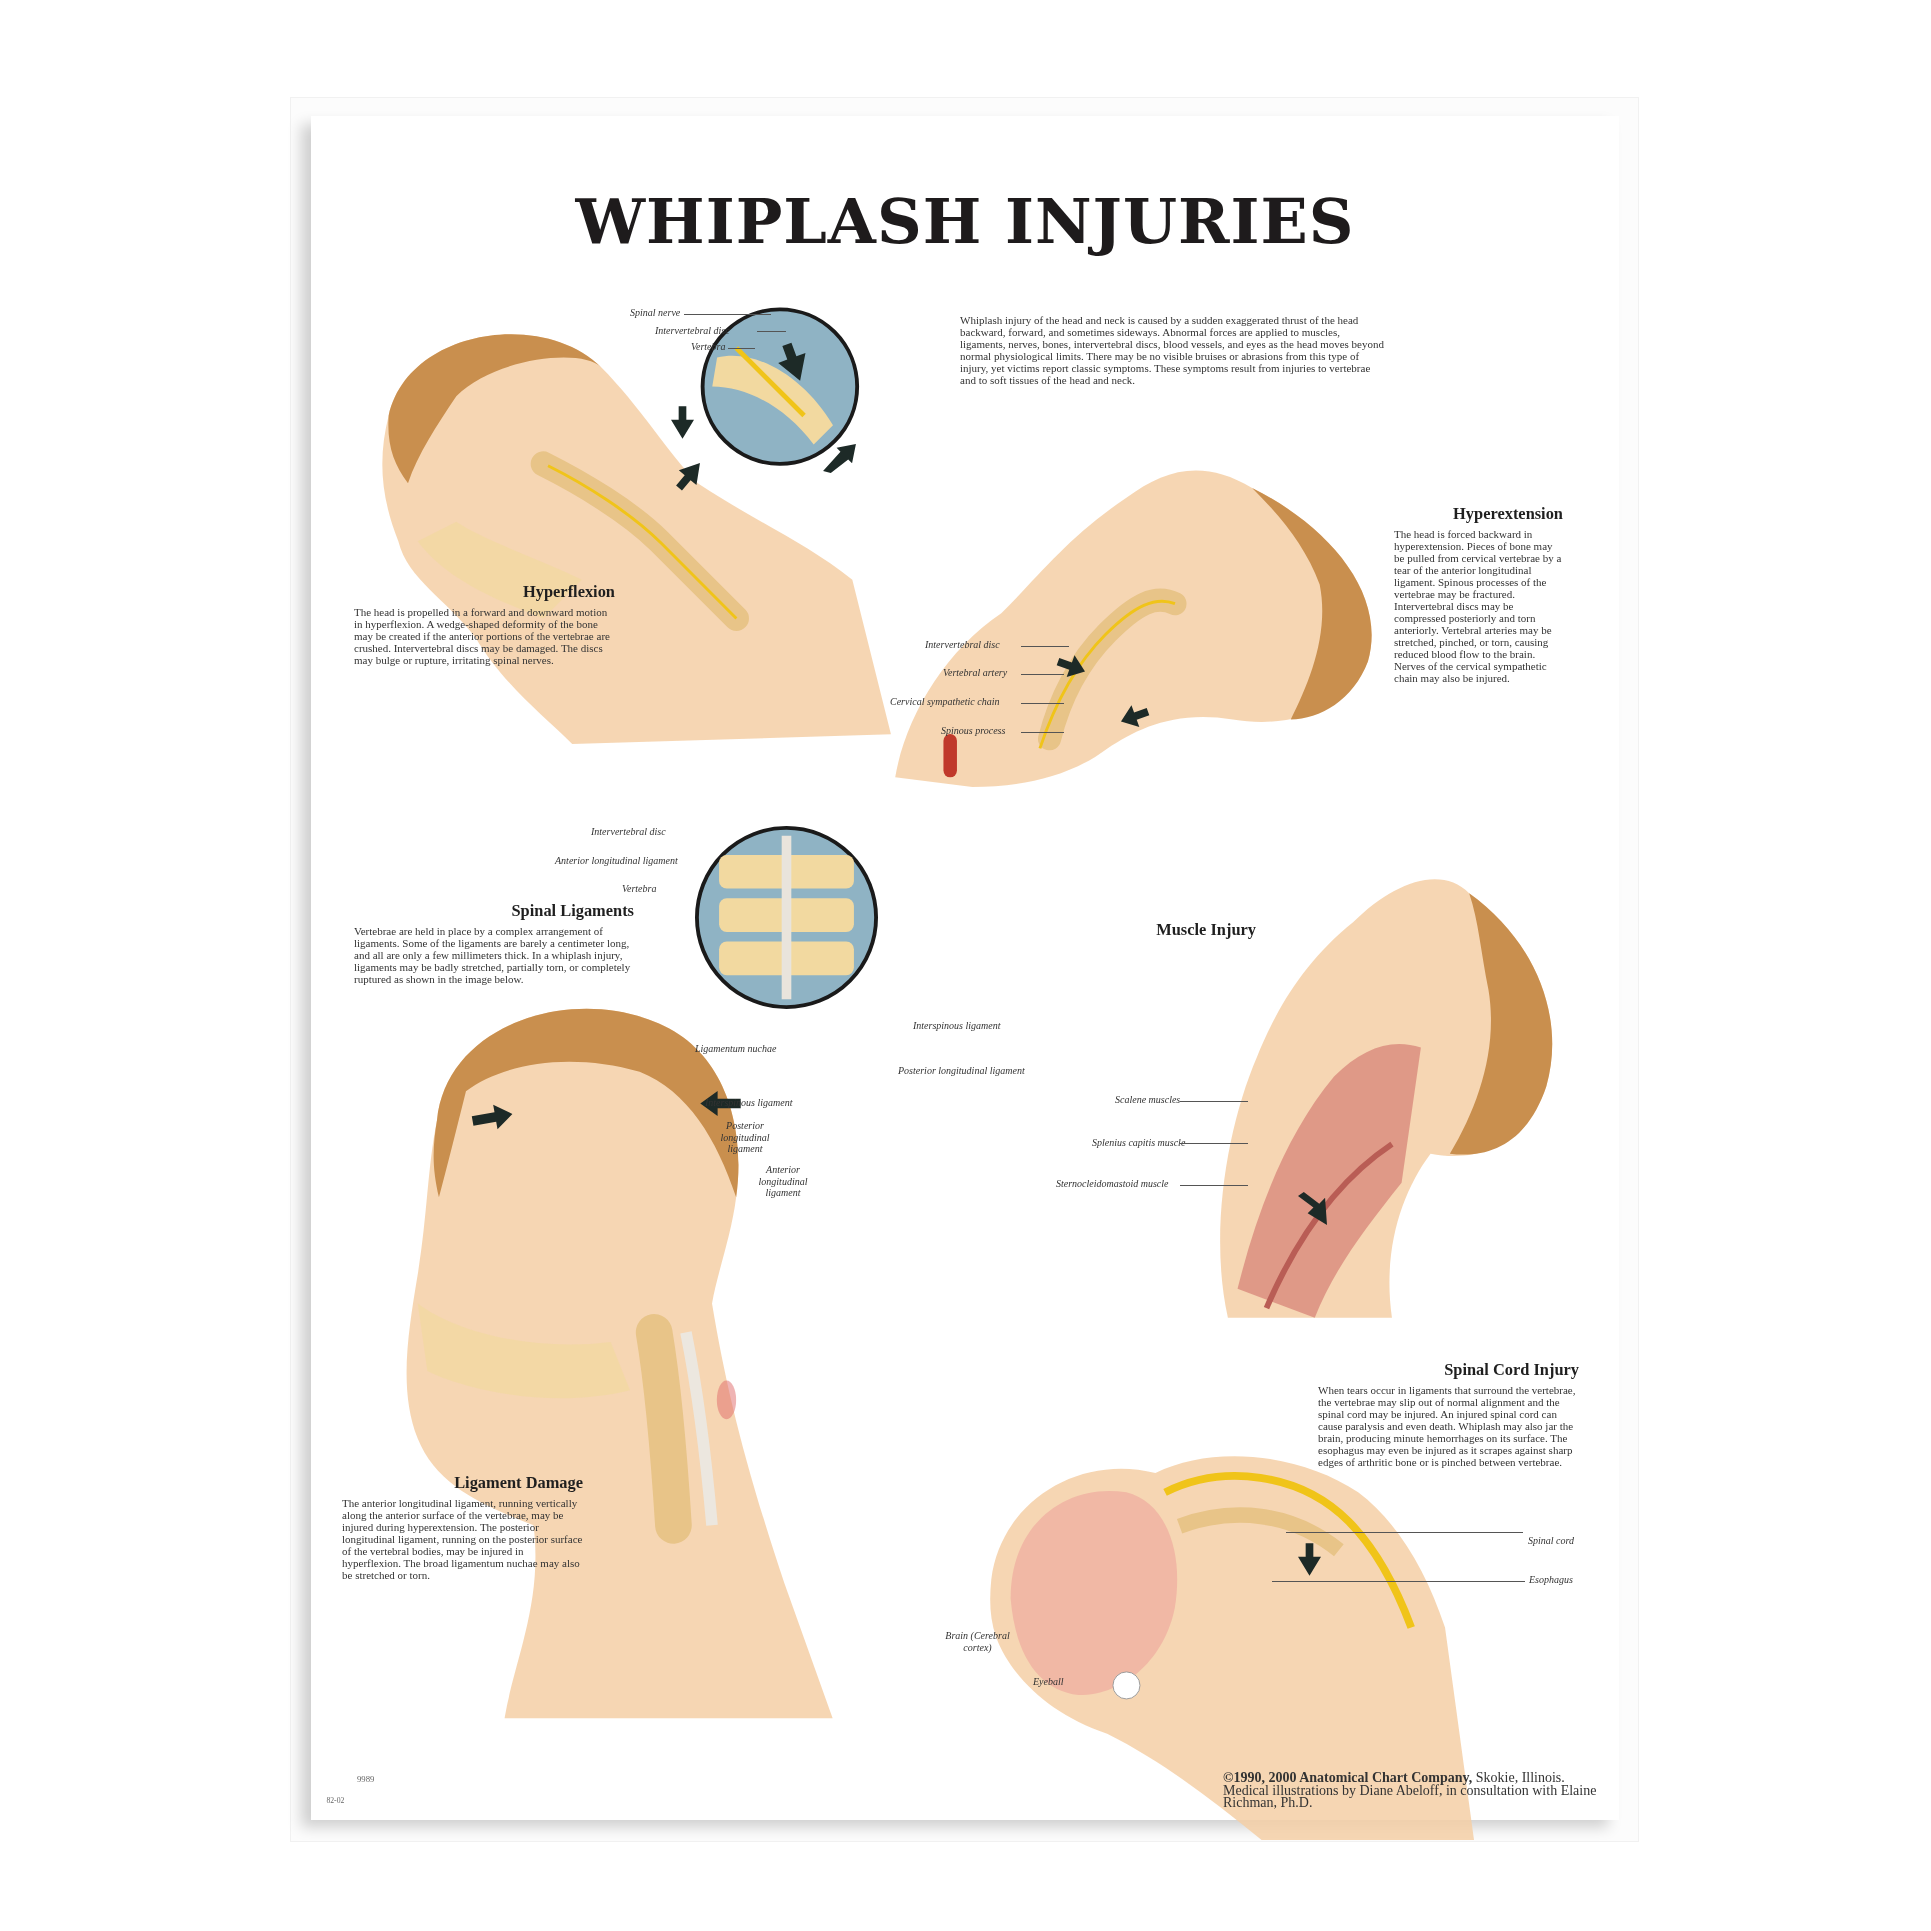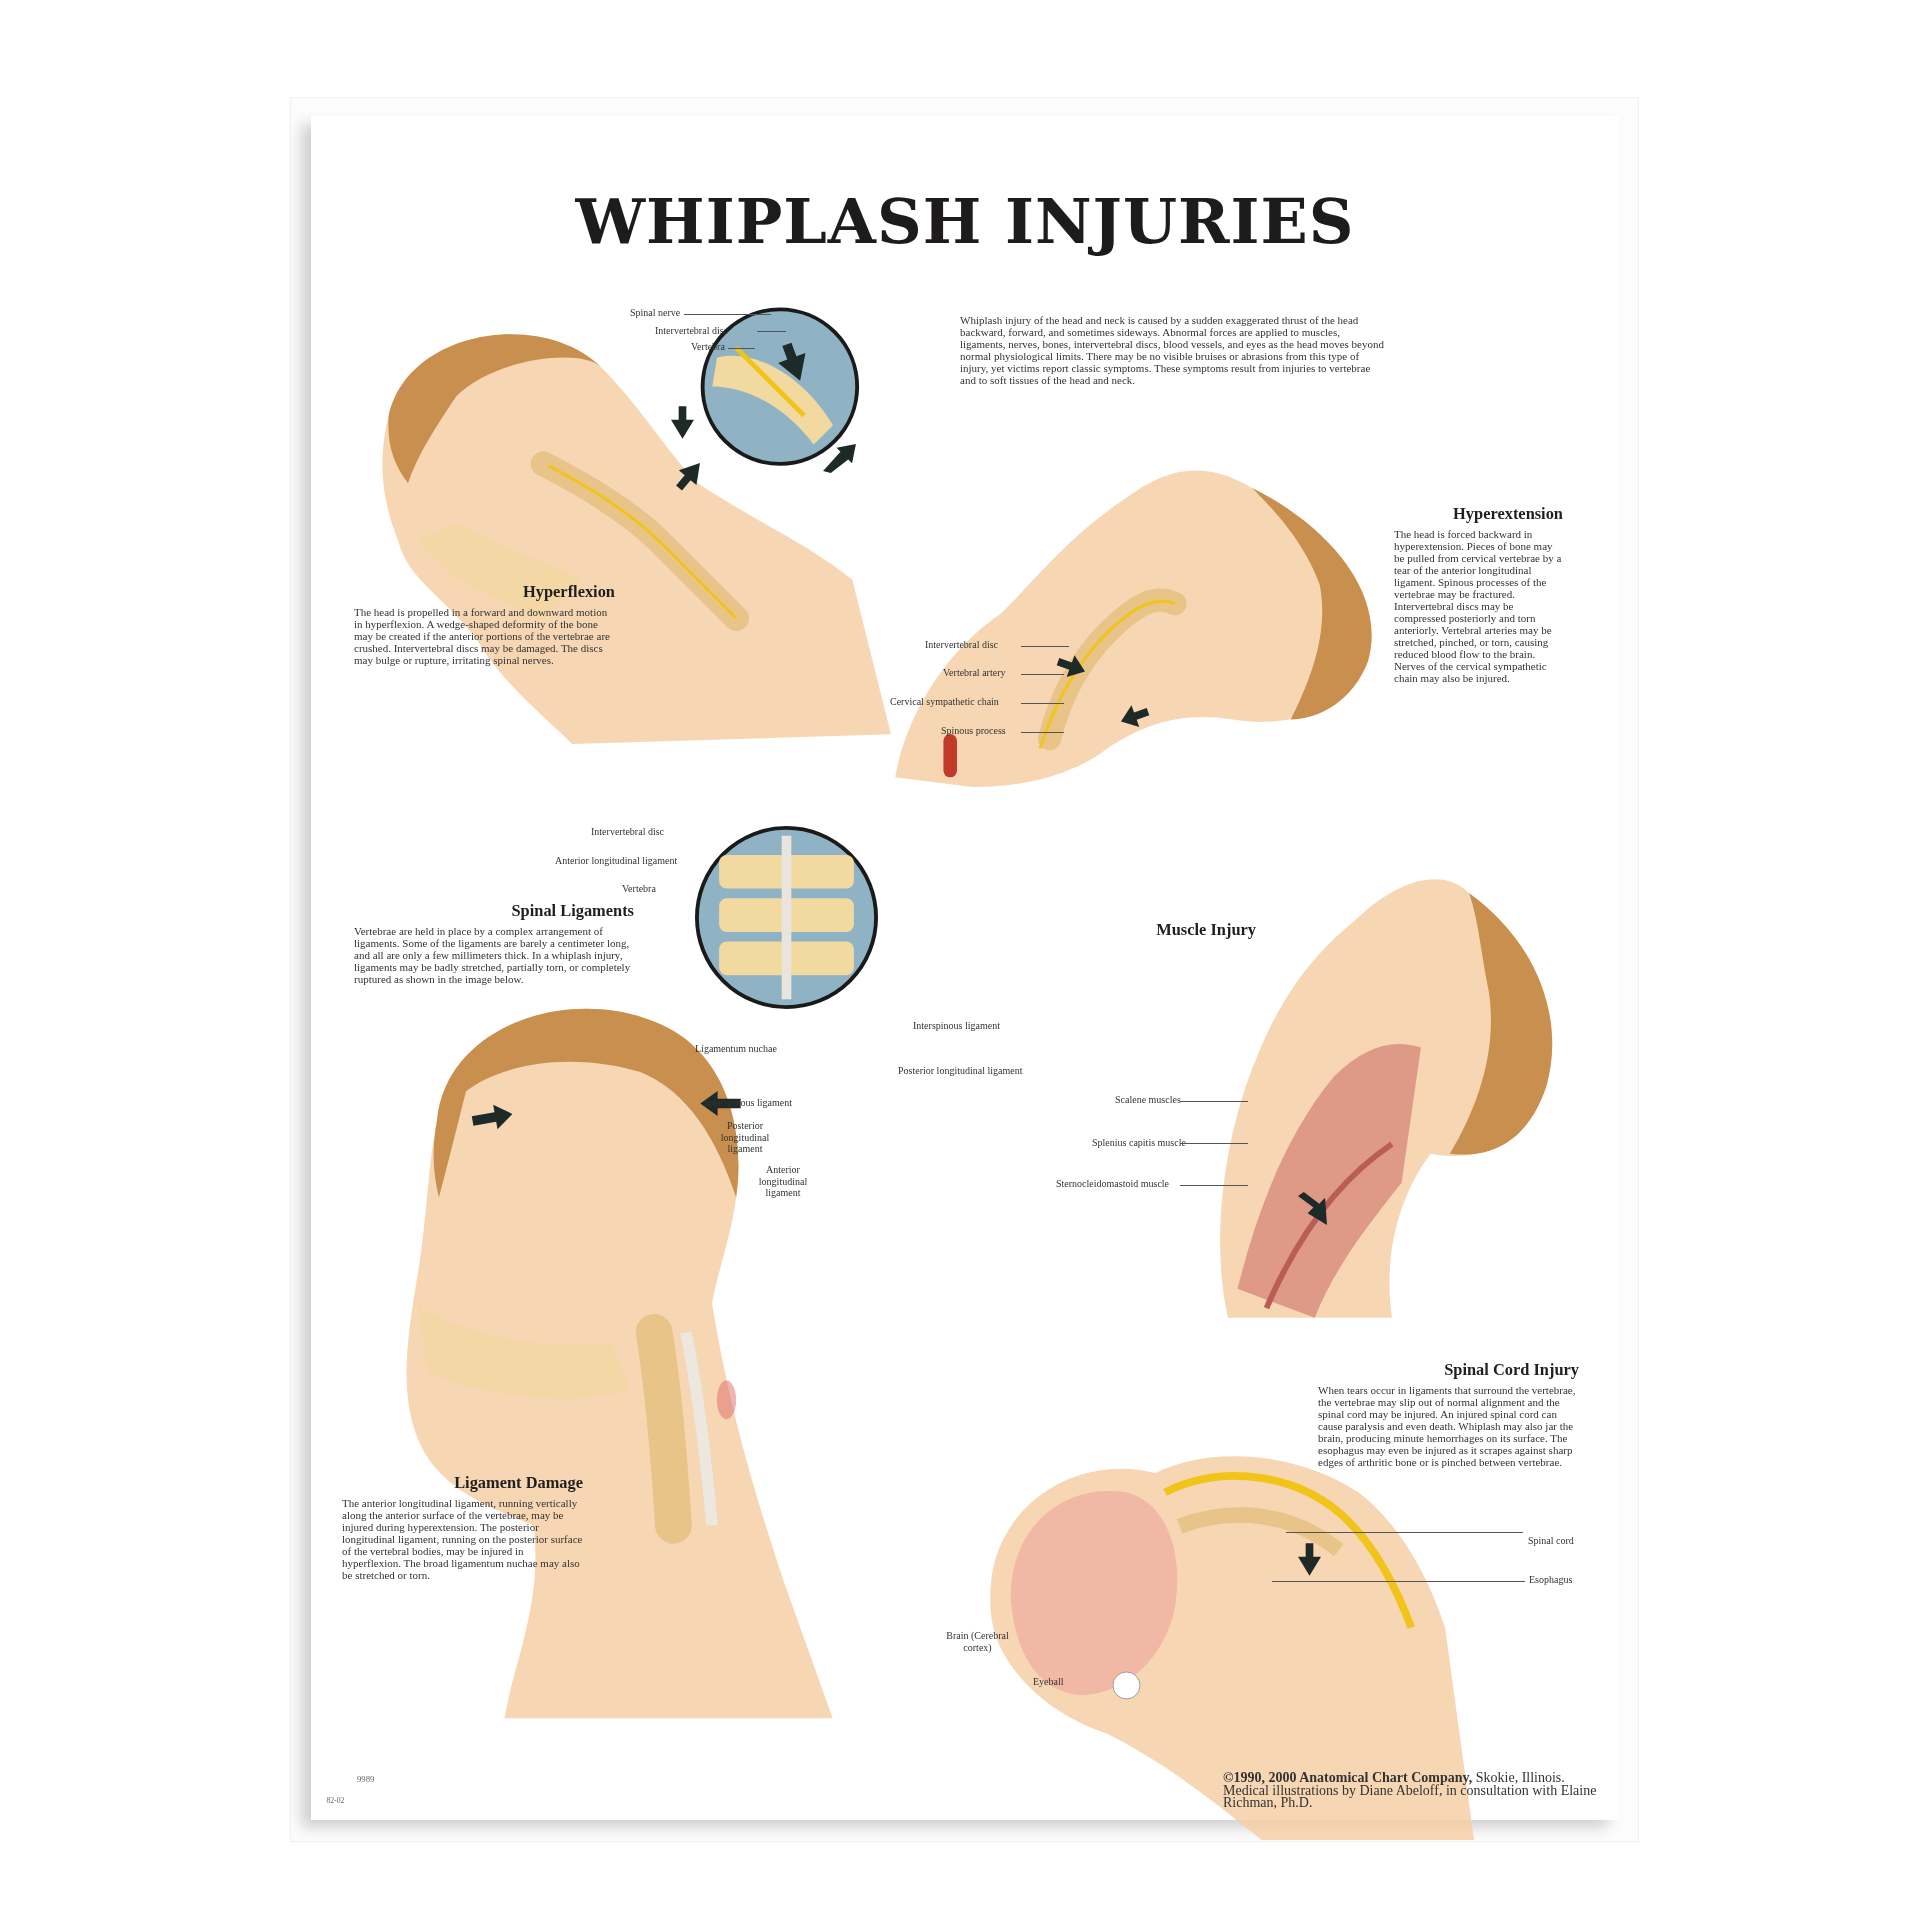--- a/index.html
+++ b/index.html
@@ -4,21 +4,21 @@
 <style>
   html,body{margin:0;padding:0;background:#ffffff;}
   body{width:1931px;height:1931px;position:relative;overflow:hidden;font-family:"Liberation Serif","DejaVu Serif",serif;color:#2a2a2a;}
   .backing{position:absolute;left:290px;top:97px;width:1347px;height:1743px;background:#fcfcfc;border:1px solid #f1f1f1;}
   .poster{position:absolute;left:311px;top:116px;width:1308px;height:1704px;background:#ffffff;box-shadow:-9.7px 7.7px 13.5px rgba(0,0,0,0.18);}
   .title{position:absolute;left:0;top:29px;width:100%;text-align:center;font-family:"DejaVu Serif","Liberation Serif",serif;font-weight:900;font-size:62px;line-height:70px;letter-spacing:1px;color:#1e1b1c;}
   .title span{display:block;}
   .h{font-weight:bold;font-size:16.4px;color:#1f1f1f;margin:0 0 3.9px 0;text-align:right;}
   .p{font-size:11px;line-height:12px;color:#333;}
   .blk{position:absolute;}
-  .lbl{position:absolute;font-size:10px;color:#333;white-space:nowrap;}
+  .lbl{position:absolute;font-size:10px;color:#333;white-space:nowrap;font-style:italic;}
   .lbl.multi{white-space:normal;text-align:center;line-height:11.6px;}
   .leader{position:absolute;height:1px;background:#555;}
   svg{position:absolute;overflow:visible;}
   .foot{position:absolute;font-size:14px;line-height:12.6px;color:#333;}
   .tiny{position:absolute;font-size:7.7px;color:#666;}
 </style>
 </head>
 <body>
 
 <div class="backing"></div>

